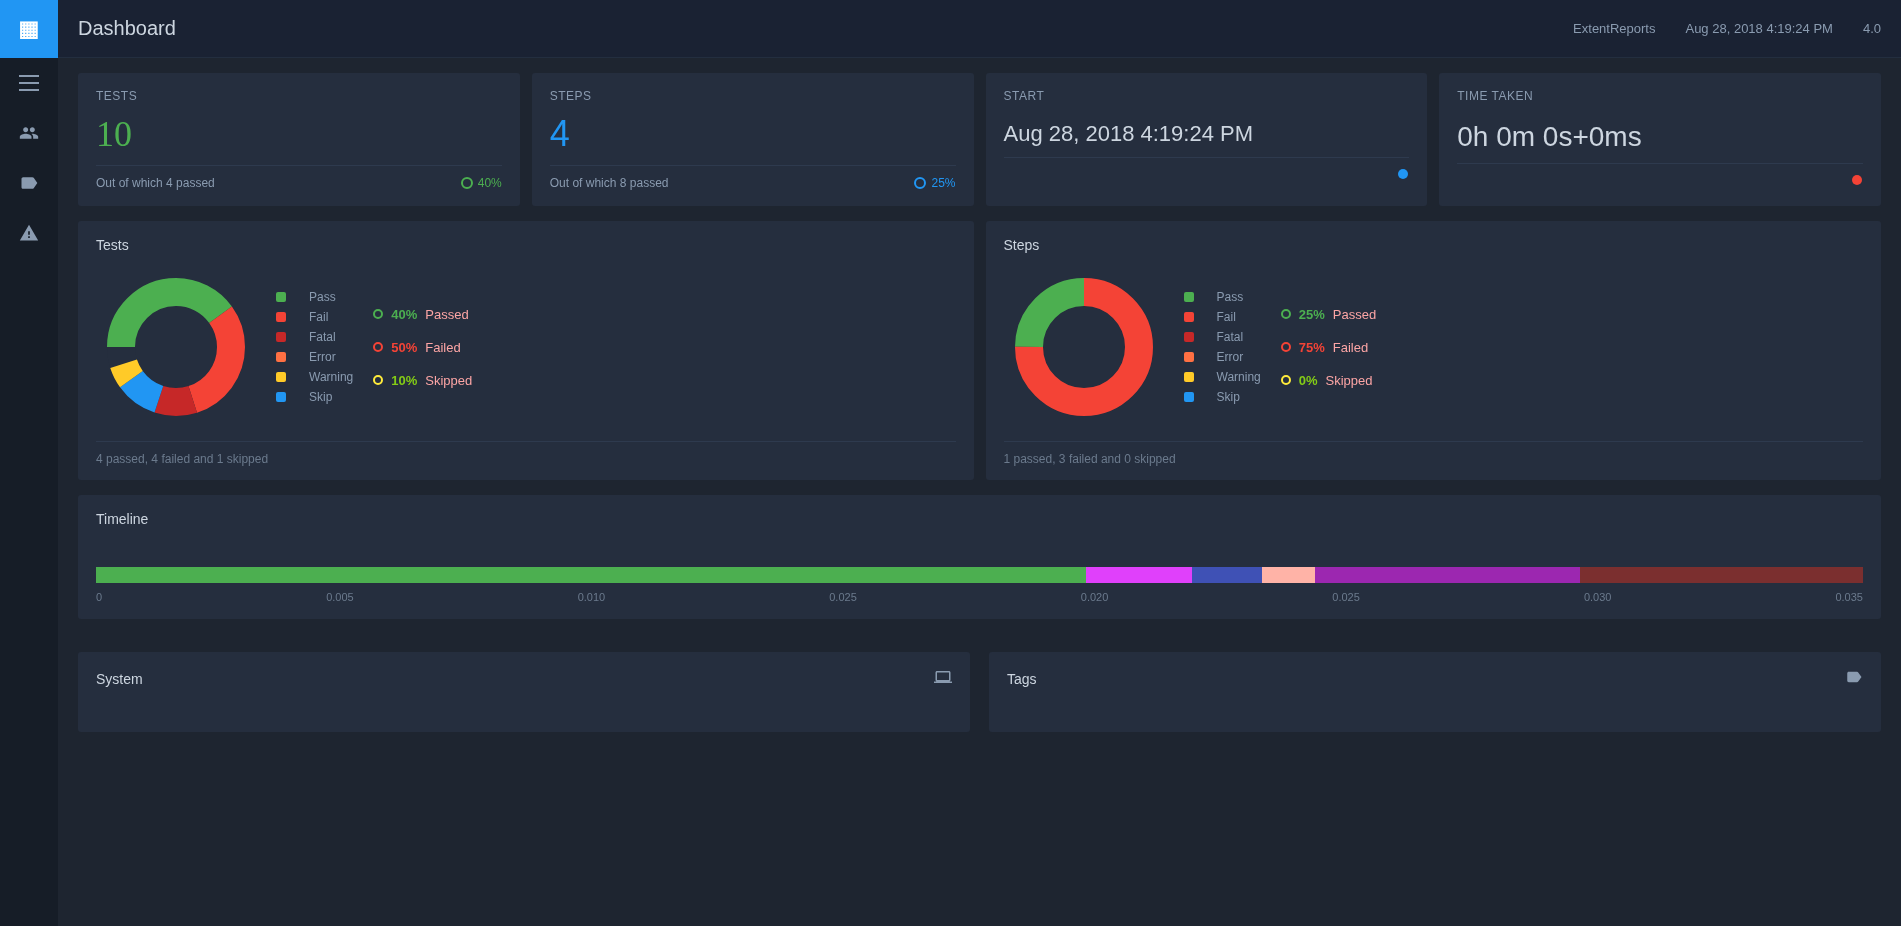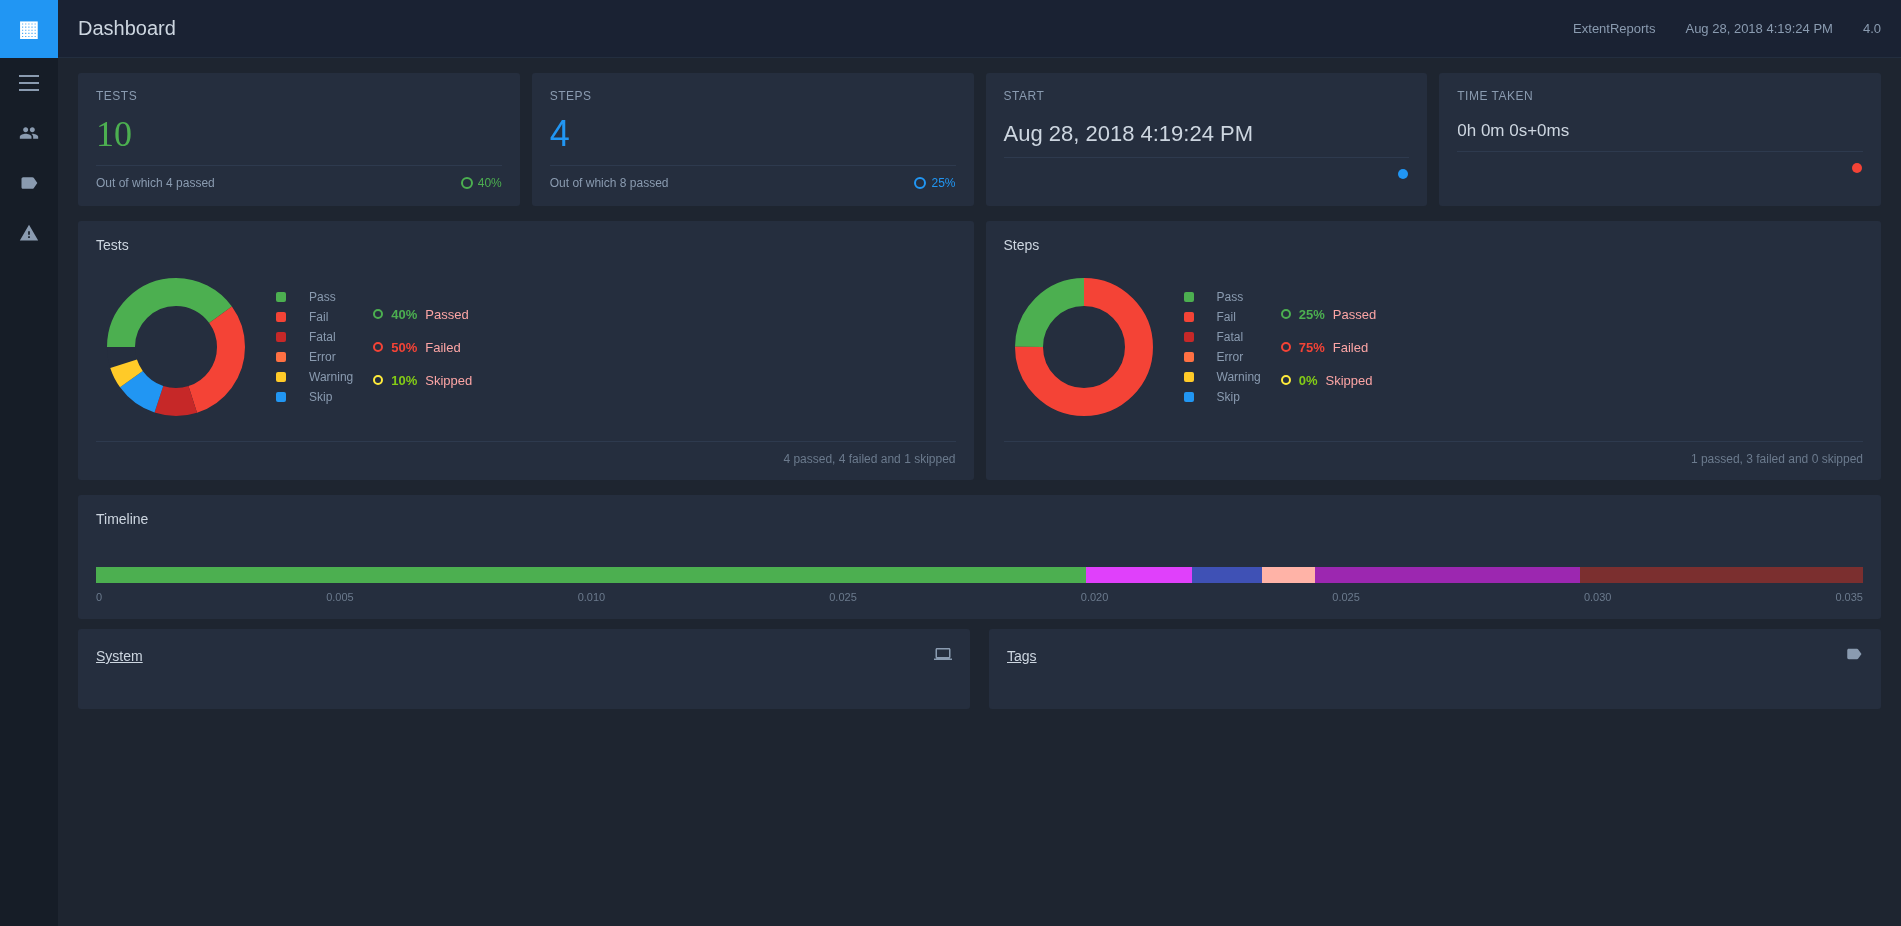--- a/index.html
+++ b/index.html
@@ -193,29 +193,28 @@
     .stat-dot.green { border-color: #4caf50; }
     .stat-dot.red { border-color: #f44336; }
     .stat-dot.yellow { border-color: #ffeb3b; }
     .stat-label { color: #fca5a5; }
     .chart-footer {
       margin-top: 14px;
       padding-top: 10px;
       border-top: 1px solid #2e3a4e;
       color: #6b7a8d;
       font-size: 12px;
-      text-align: right;
     }
 
     
     .timeline-card {
       background: #252e3e;
       border-radius: 3px;
       padding: 16px 18px;
-      margin-bottom: 10px;
+      margin-bottom: 33px;
     }
     .timeline-title {
       font-size: 14px;
       color: #cdd6e0;
       margin-bottom: 40px;
     }
     .timeline-bar-container {
       position: relative;
       height: 16px;
       background: #1a2233;
@@ -234,21 +233,20 @@
       color: #6b7a8d;
       font-size: 11px;
       margin-top: 6px;
     }
 
     
     .bottom-row {
       display: grid;
       grid-template-columns: 1fr 1fr;
       gap: 19px;
-      text-decoration: underline;
     }
     .bottom-card {
       background: #252e3e;
       border-radius: 3px;
       padding: 16px 18px;
       min-height: 80px;
     }
     .bottom-card-header {
       display: flex;
       justify-content: space-between;
@@ -342,21 +340,21 @@
         <div class="card-footer">
           <span></span>
           <svg width="12" height="12" viewBox="0 0 12 12">
               <circle cx="6" cy="6" r="5" fill="#2196f3"></circle>
             </svg>
         </div>
       </div>
 
       <div class="card">
         <div class="card-title">Time Taken</div>
-        <div class="card-big-number white" style="font-size:17px;padding-top:8px;">0h 0m 0s+0ms</div>
+        <div class="card-big-number white" style="font-size:28px;padding-top:8px;">0h 0m 0s+0ms</div>
         <div class="card-footer">
           <span></span>
           <svg width="12" height="12" viewBox="0 0 12 12">
               <circle cx="6" cy="6" r="5" fill="#f44336"></circle>
             </svg>
         </div>
       </div>
     </div>
 
     <div class="charts-row">

